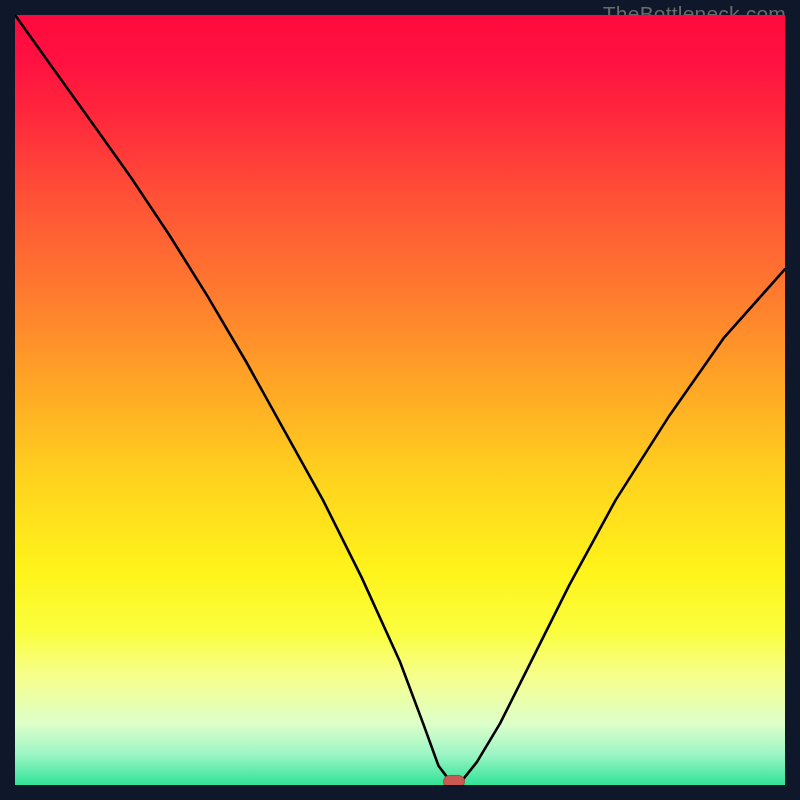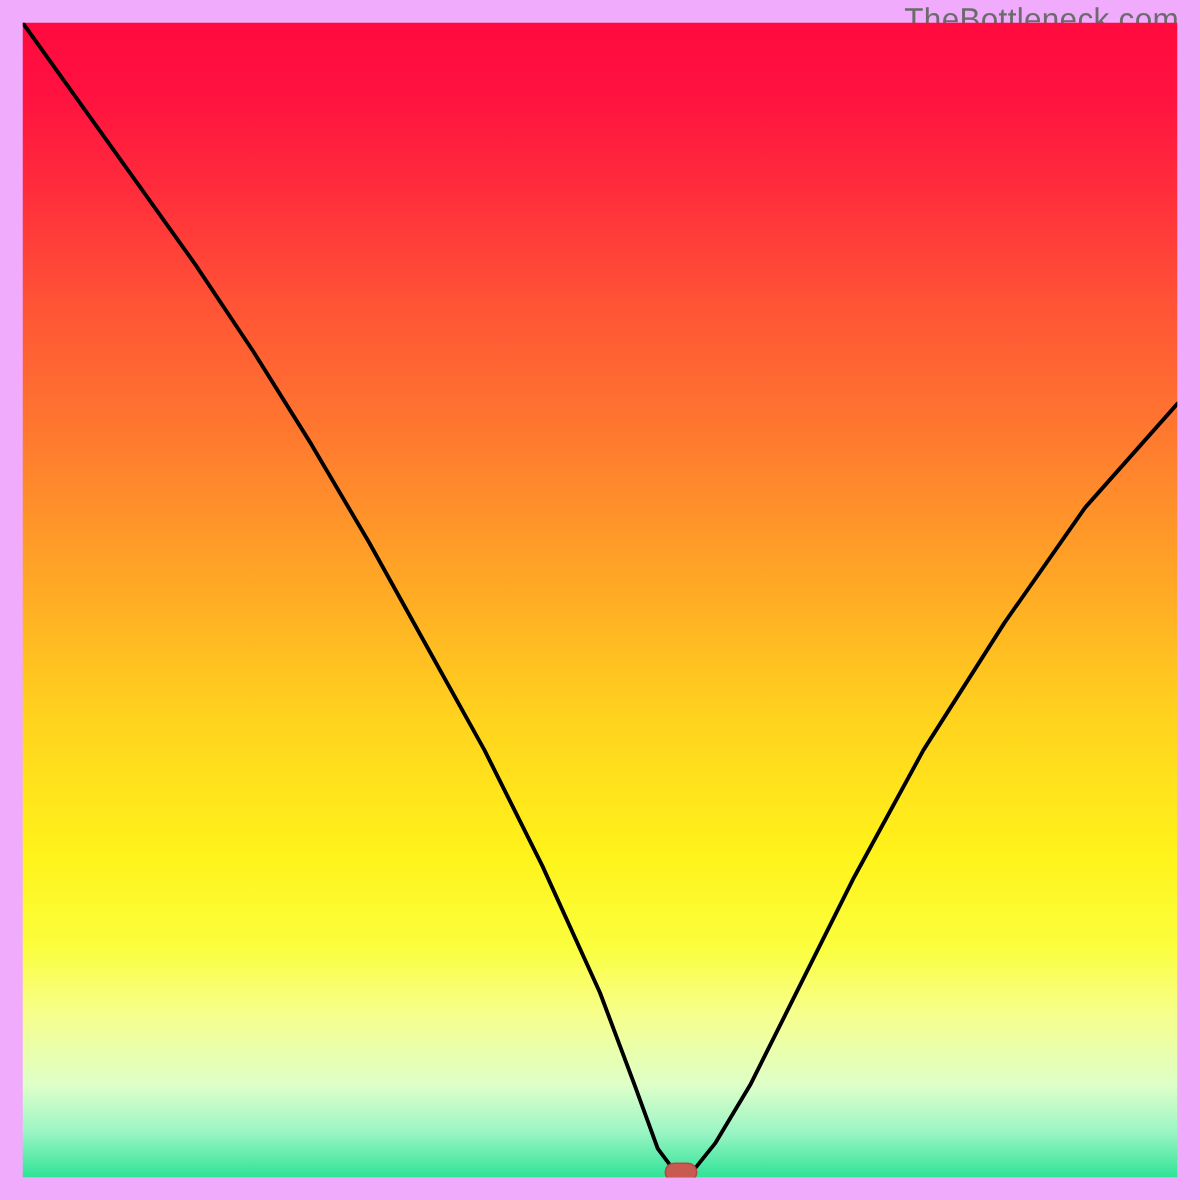--- a/index.html
+++ b/index.html
@@ -7,21 +7,21 @@
     padding: 0;
     width: 800px;
     height: 800px;
     background: #000;
     overflow: hidden;
   }
   .stage {
     position: relative;
     width: 800px;
     height: 800px;
-    background: #f0abfc;
+    background: #0f172a;
   }
   .plot {
     position: absolute;
     left: 15px;
     top: 15px;
     width: 770px;
     height: 770px;
     overflow: hidden;
   }
   .gradient {

